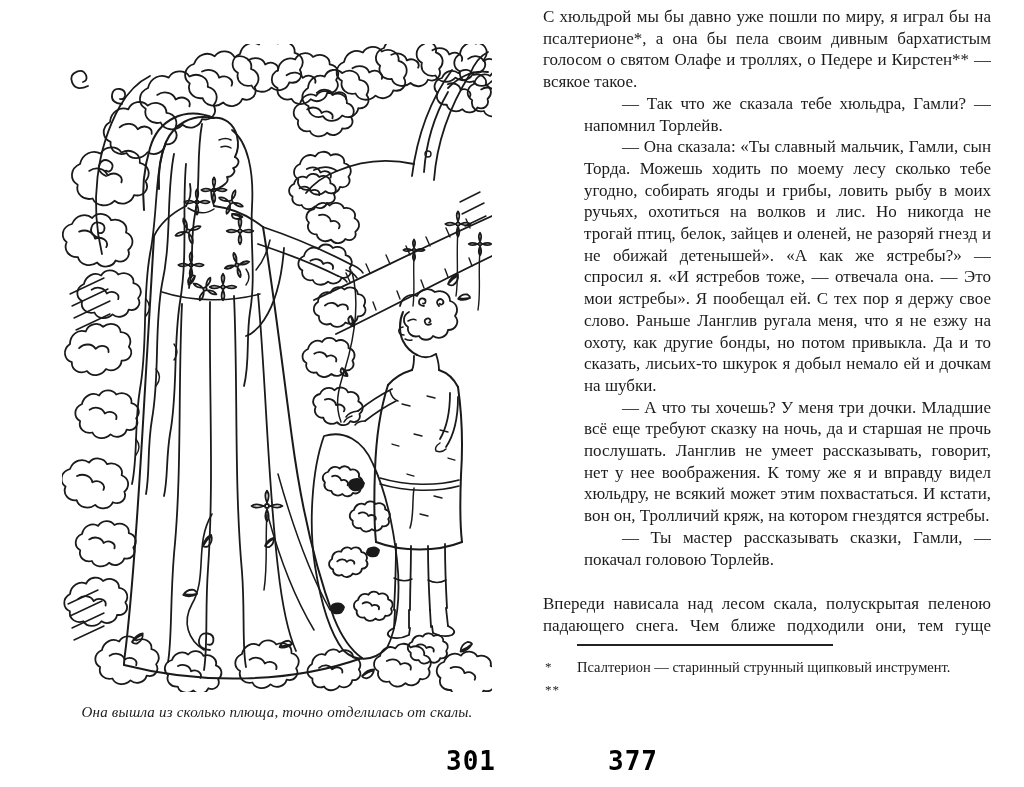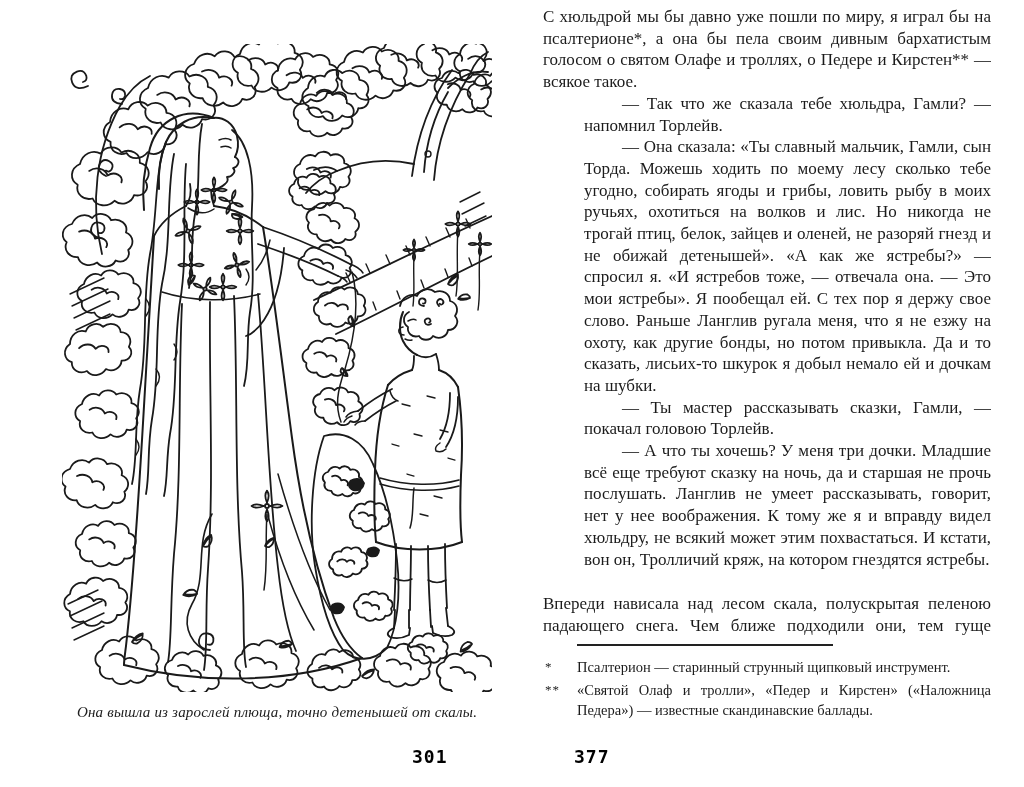--- a/index.html
+++ b/index.html
@@ -23,21 +23,21 @@
   .body-text p.section-start{margin-top:23px;}
   .footnotes{
     position:absolute;left:543px;top:644px;width:448px;
     font-size:14.5px;line-height:20px;
   }
   .fn-rule{width:256px;margin-left:34px;border-top:2px solid #222;margin-bottom:11px;}
   .fn{position:relative;padding-left:34px;text-align:justify;margin-bottom:3px;}
   .fn-marker{position:absolute;left:2px;top:0;font-size:13px;letter-spacing:1px;}
   .pagenum{
     position:absolute;top:746px;font-family:"DejaVu Sans Mono", monospace;
-    font-weight:bold;font-size:18px;color:#000;letter-spacing:1px;
+    font-weight:bold;font-size:26px;color:#000;letter-spacing:1px;margin-left:34px;
   }
   .pagenum-left{left:412px;}
   .pagenum-right{left:574px;}
 </style>
 </head>
 <body>
 
 <div class="spread">
 
   <div class="illustration">
@@ -217,41 +217,40 @@
         <use href="#blob" transform="translate(382,618) scale(0.9) rotate(6)"></use>
         <use href="#blob" transform="translate(350,598) scale(0.6)"></use>
         <use href="#leaf" transform="translate(70,598) scale(0.7) rotate(-15)"></use>
         <use href="#leaf" transform="translate(230,600) scale(0.65) rotate(190)"></use>
         <use href="#leaf" transform="translate(300,632) scale(0.7) rotate(-5)"></use>
         <use href="#leaf" transform="translate(410,600) scale(0.7) rotate(170)"></use>
       </g>
     </svg>
   </div>
 
-  <div class="caption">Она вышла из зарослей плюща, точно детенышей от скалы.</div>
+  <div class="caption">Она вышла из сколько плюща, точно отделилась от скалы.</div>
 
   <div class="pagenum pagenum-left">301</div>
 
   <div class="body-text">
     <p>С хюльдрой мы бы давно уже пошли по миру, я играл бы на псалтерионе*, а она бы пела своим дивным бархатистым голосом о святом Олафе и троллях, о Педере и Кирстен** — всякое такое.</p>
     <p class="indent">— Так что же сказала тебе хюльдра, Гамли? — напомнил Торлейв.</p>
     <p class="indent">— Она сказала: «Ты славный мальчик, Гамли, сын Торда. Можешь ходить по моему лесу сколько тебе угодно, собирать ягоды и грибы, ловить рыбу в моих ручьях, охотиться на волков и лис. Но никогда не трогай птиц, белок, зайцев и оленей, не разоряй гнезд и не обижай детенышей». «А как же ястребы?» — спросил я. «И ястребов тоже, — отвечала она. — Это мои ястребы». Я пообещал ей. С тех пор я держу свое слово. Раньше Ланглив ругала меня, что я не езжу на охоту, как другие бонды, но потом привыкла. Да и то сказать, лисьих-то шкурок я добыл немало ей и дочкам на шубки.</p>
+    <p class="indent">— А что ты хочешь? У меня три дочки. Младшие всё еще требуют сказку на ночь, да и старшая не прочь послушать. Ланглив не умеет рассказывать, говорит, нет у нее воображения. К тому же я и вправду видел хюльдру, не всякий может этим похвастаться. И кстати, вон он, Тролличий кряж, на котором гнездятся ястребы.</p>
     <p class="indent">— Ты мастер рассказывать сказки, Гамли, — покачал головою Торлейв.</p>
-    <p class="indent">— А что ты хочешь? У меня три дочки. Младшие всё еще требуют сказку на ночь, да и старшая не прочь послушать. Ланглив не умеет рассказывать, говорит, нет у нее воображения. К тому же я и вправду видел хюльдру, не всякий может этим похвастаться. И кстати, вон он, Тролличий кряж, на котором гнездятся ястребы.</p>
     <p class="section-start">Впереди нависала над лесом скала, полускрытая пеленою падающего снега. Чем ближе подходили они, тем гуще становились заросли. От самого подножия скалы разверзалась вниз глубокая расщелина. На дне ее, бурля, бежала узкая быстрая река. От воды поднимался легкий пар.</p>
 
   </div>
 
   <div class="footnotes">
     <div class="fn-rule"></div>
     <div class="fn">
       <span class="fn-marker">*</span>
       <span class="fn-text">Псалтерион — старинный струнный щипковый инструмент.</span>
     </div>
     <div class="fn">
       <span class="fn-marker">**</span>
-      <span class="fn-text">«Святой Олаф и тролли», «Педер и Кирстен» («Наложница Педера») — известные скандинавские баллады.</span>
     </div>
   </div>
 
   <div class="pagenum pagenum-right">377</div>
 
 </div>
 
 </body></html>

